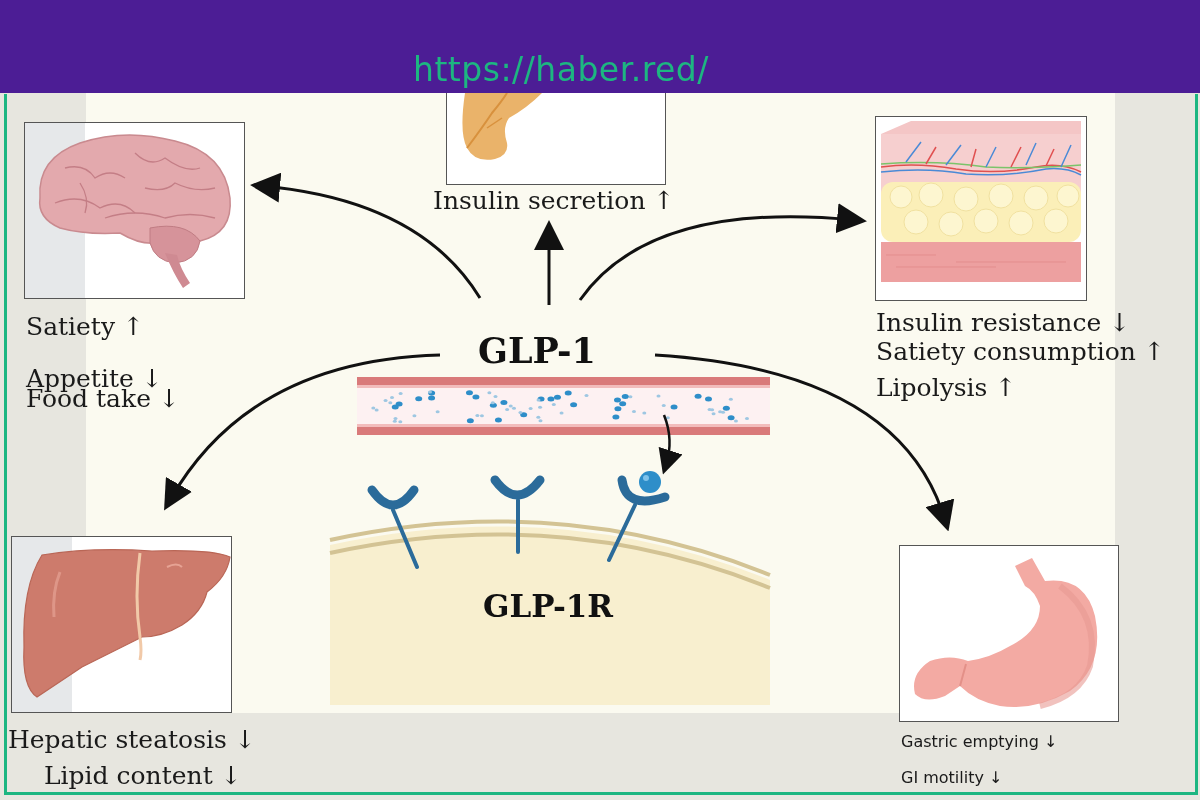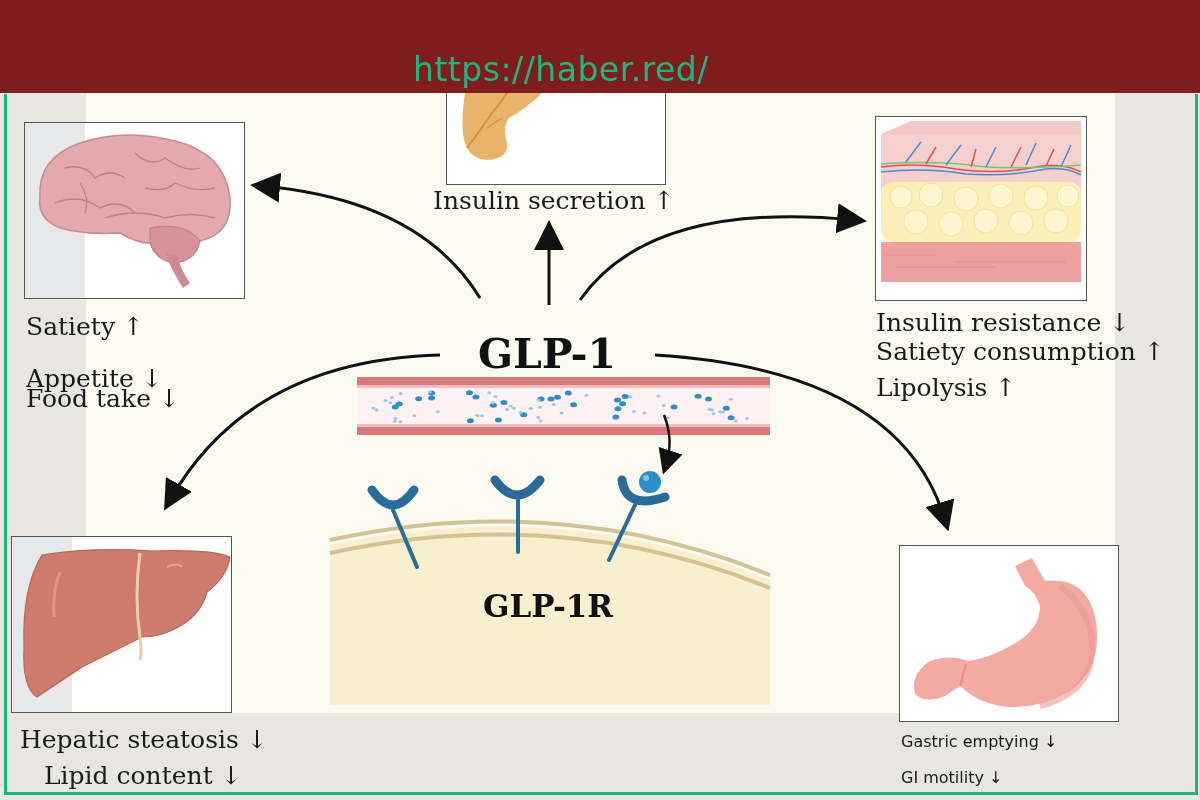--- a/index.html
+++ b/index.html
@@ -2,21 +2,21 @@
 <html><head>
 <meta charset="utf-8">
 <style>
   html, body { margin:0; padding:0; }
   body {
     width:1200px; height:800px; position:relative; overflow:hidden;
     background:#000;
     font-family:"DejaVu Serif", serif;
   }
   .topbar {
-    position:absolute; left:0; top:0; width:1200px; height:93px; background:#7f1d1d;
+    position:absolute; left:0; top:0; width:1200px; height:93px; background:#4c1d95;
   }
   .url {
     position:absolute; left:413px; top:50px;
     font-family:"DejaVu Sans", sans-serif; font-size:33px; color:#1db681;
     letter-spacing:0.5px;
   }
   .canvas {
     position:absolute; left:0; top:93px; width:1200px; height:707px;
     background:#fbfaf0;
   }
@@ -114,21 +114,21 @@
 <div class="lbl" style="left:876px;top:370px;">Lipolysis ↑</div>
 
 <div class="box greyish" style="left:11px;top:536px;width:221px;height:177px;">
   <svg width="221" height="177">
     <path d="M30,18 Q80,10 140,14 Q200,12 218,20 Q215,40 195,55 Q190,75 170,88 Q150,100 130,100 Q100,115 70,130 Q40,150 25,160 Q10,150 12,110 Q10,50 30,18 Z" fill="#cd7b6c" stroke="#b96656" stroke-width="1.2"></path>
     <path d="M128,16 Q122,60 128,100 Q130,115 128,123" stroke="#f1c9a8" stroke-width="3" fill="none"></path>
     <path d="M48,35 Q40,55 42,80" stroke="#e6a394" stroke-width="3" fill="none" opacity="0.7"></path>
     <path d="M155,30 Q165,25 170,30" stroke="#e6a394" stroke-width="2" fill="none"></path>
   </svg>
 </div>
-<div class="lbl" style="left:8px;top:722px;padding-left:12px;">Hepatic steatosis ↓</div>
+<div class="lbl" style="left:8px;top:722px;">Hepatic steatosis ↓</div>
 <div class="lbl" style="left:8px;top:758px;padding-left:36px;">Lipid content ↓</div>
 
 <div class="box" style="left:899px;top:545px;width:220px;height:177px;">
   <svg width="220" height="177">
     <path d="M115,20 L132,12 L145,35 Q185,30 195,70 Q205,120 170,145 Q135,165 100,160 Q75,155 60,140 L45,150 Q25,158 15,148 Q10,128 30,115 Q50,108 68,115 Q90,112 110,100 Q140,85 140,60 Q135,45 125,40 Z" fill="#f3aaa3"></path>
     <path d="M160,40 Q200,70 190,120 Q180,150 140,160" stroke="#e89a92" stroke-width="6" fill="none" opacity="0.6"></path>
     <path d="M66,118 L60,140" stroke="#e39088" stroke-width="2"></path>
   </svg>
 </div>
 <div class="lbl sans" style="left:901px;top:724px;">Gastric emptying ↓</div>
@@ -240,16 +240,16 @@
     <path d="M518,500 L518,552" stroke-width="4"></path>
   </g>
   <g stroke="#2b6b9a" fill="none" stroke-linecap="round">
     <path d="M622,480 Q626,510 665,497" stroke-width="9"></path>
     <path d="M635,505 L609,560" stroke-width="4"></path>
   </g>
   <circle cx="650" cy="482" r="11" fill="#2e8ec9"></circle>
   <circle cx="646" cy="478" r="3" fill="#7fc2ea"></circle>
 </svg>
 
-<div class="big" style="left:478px;top:330px;font-size:41px;">GLP-1</div>
+<div class="big" style="left:478px;top:330px;font-size:35px;">GLP-1</div>
 <div class="big" style="left:483px;top:588px;font-size:31px;">GLP-1R</div>
 
 <div class="frame"></div>
 
 </body></html>

